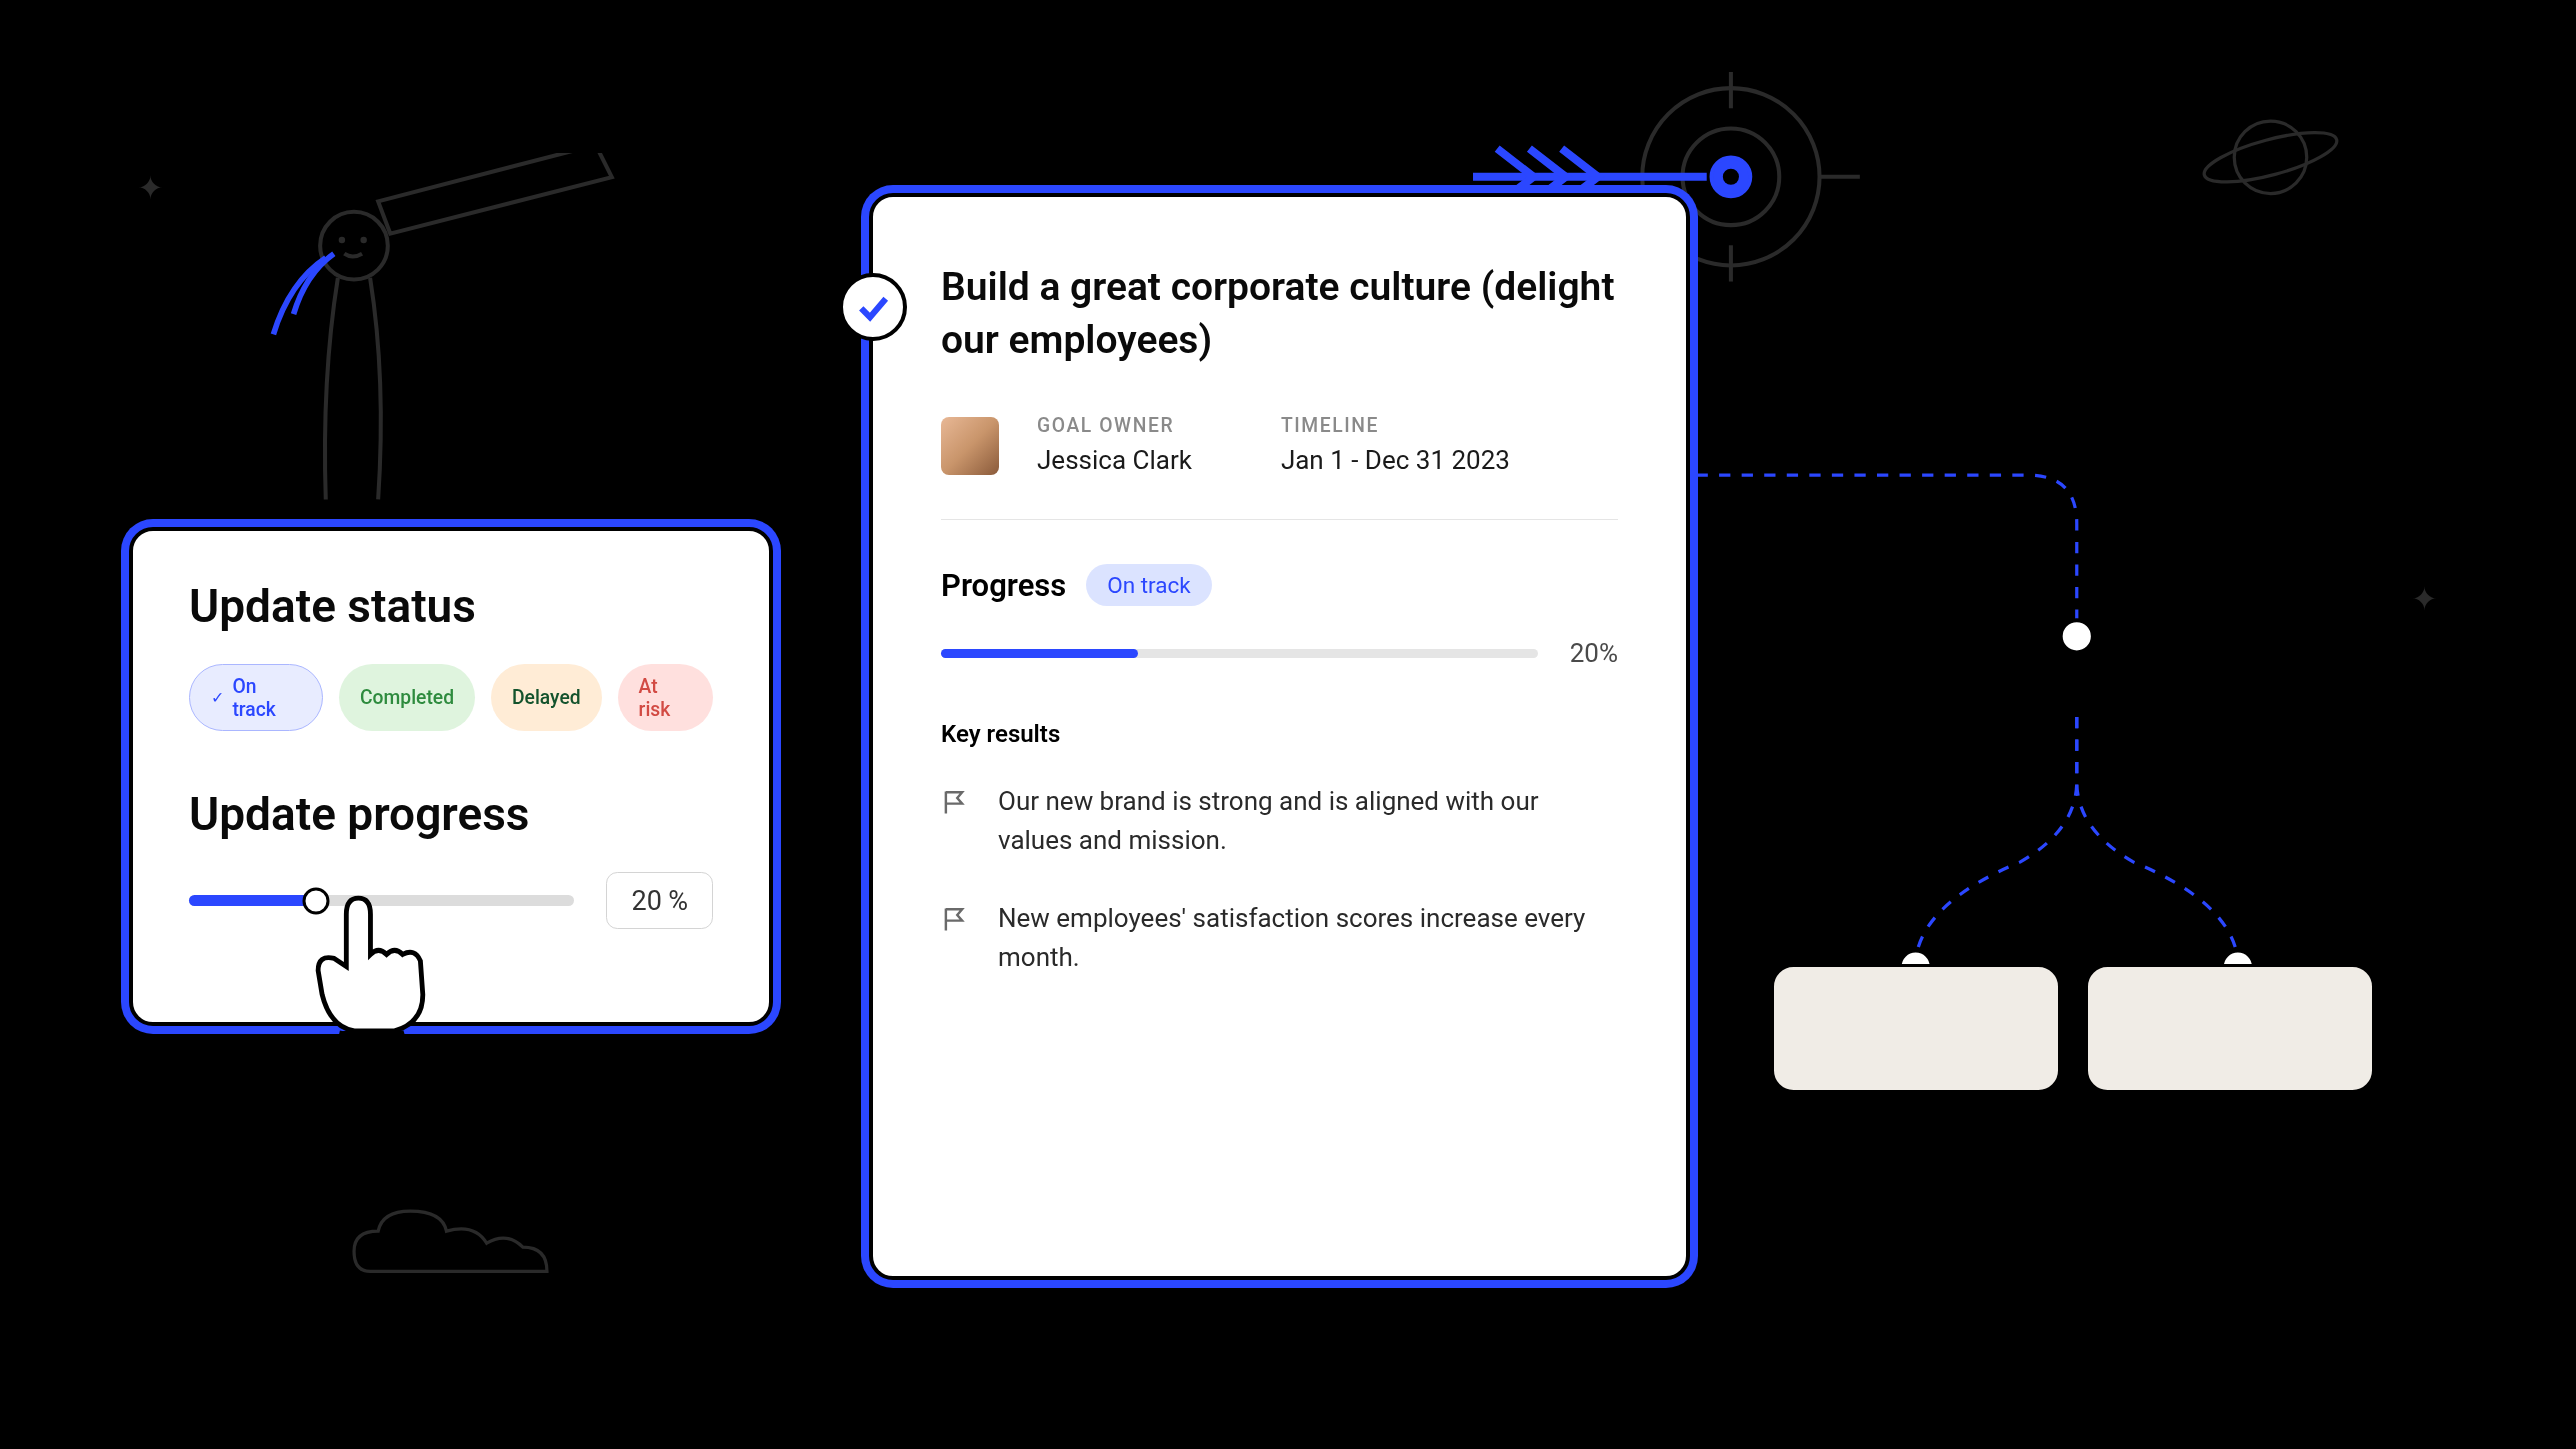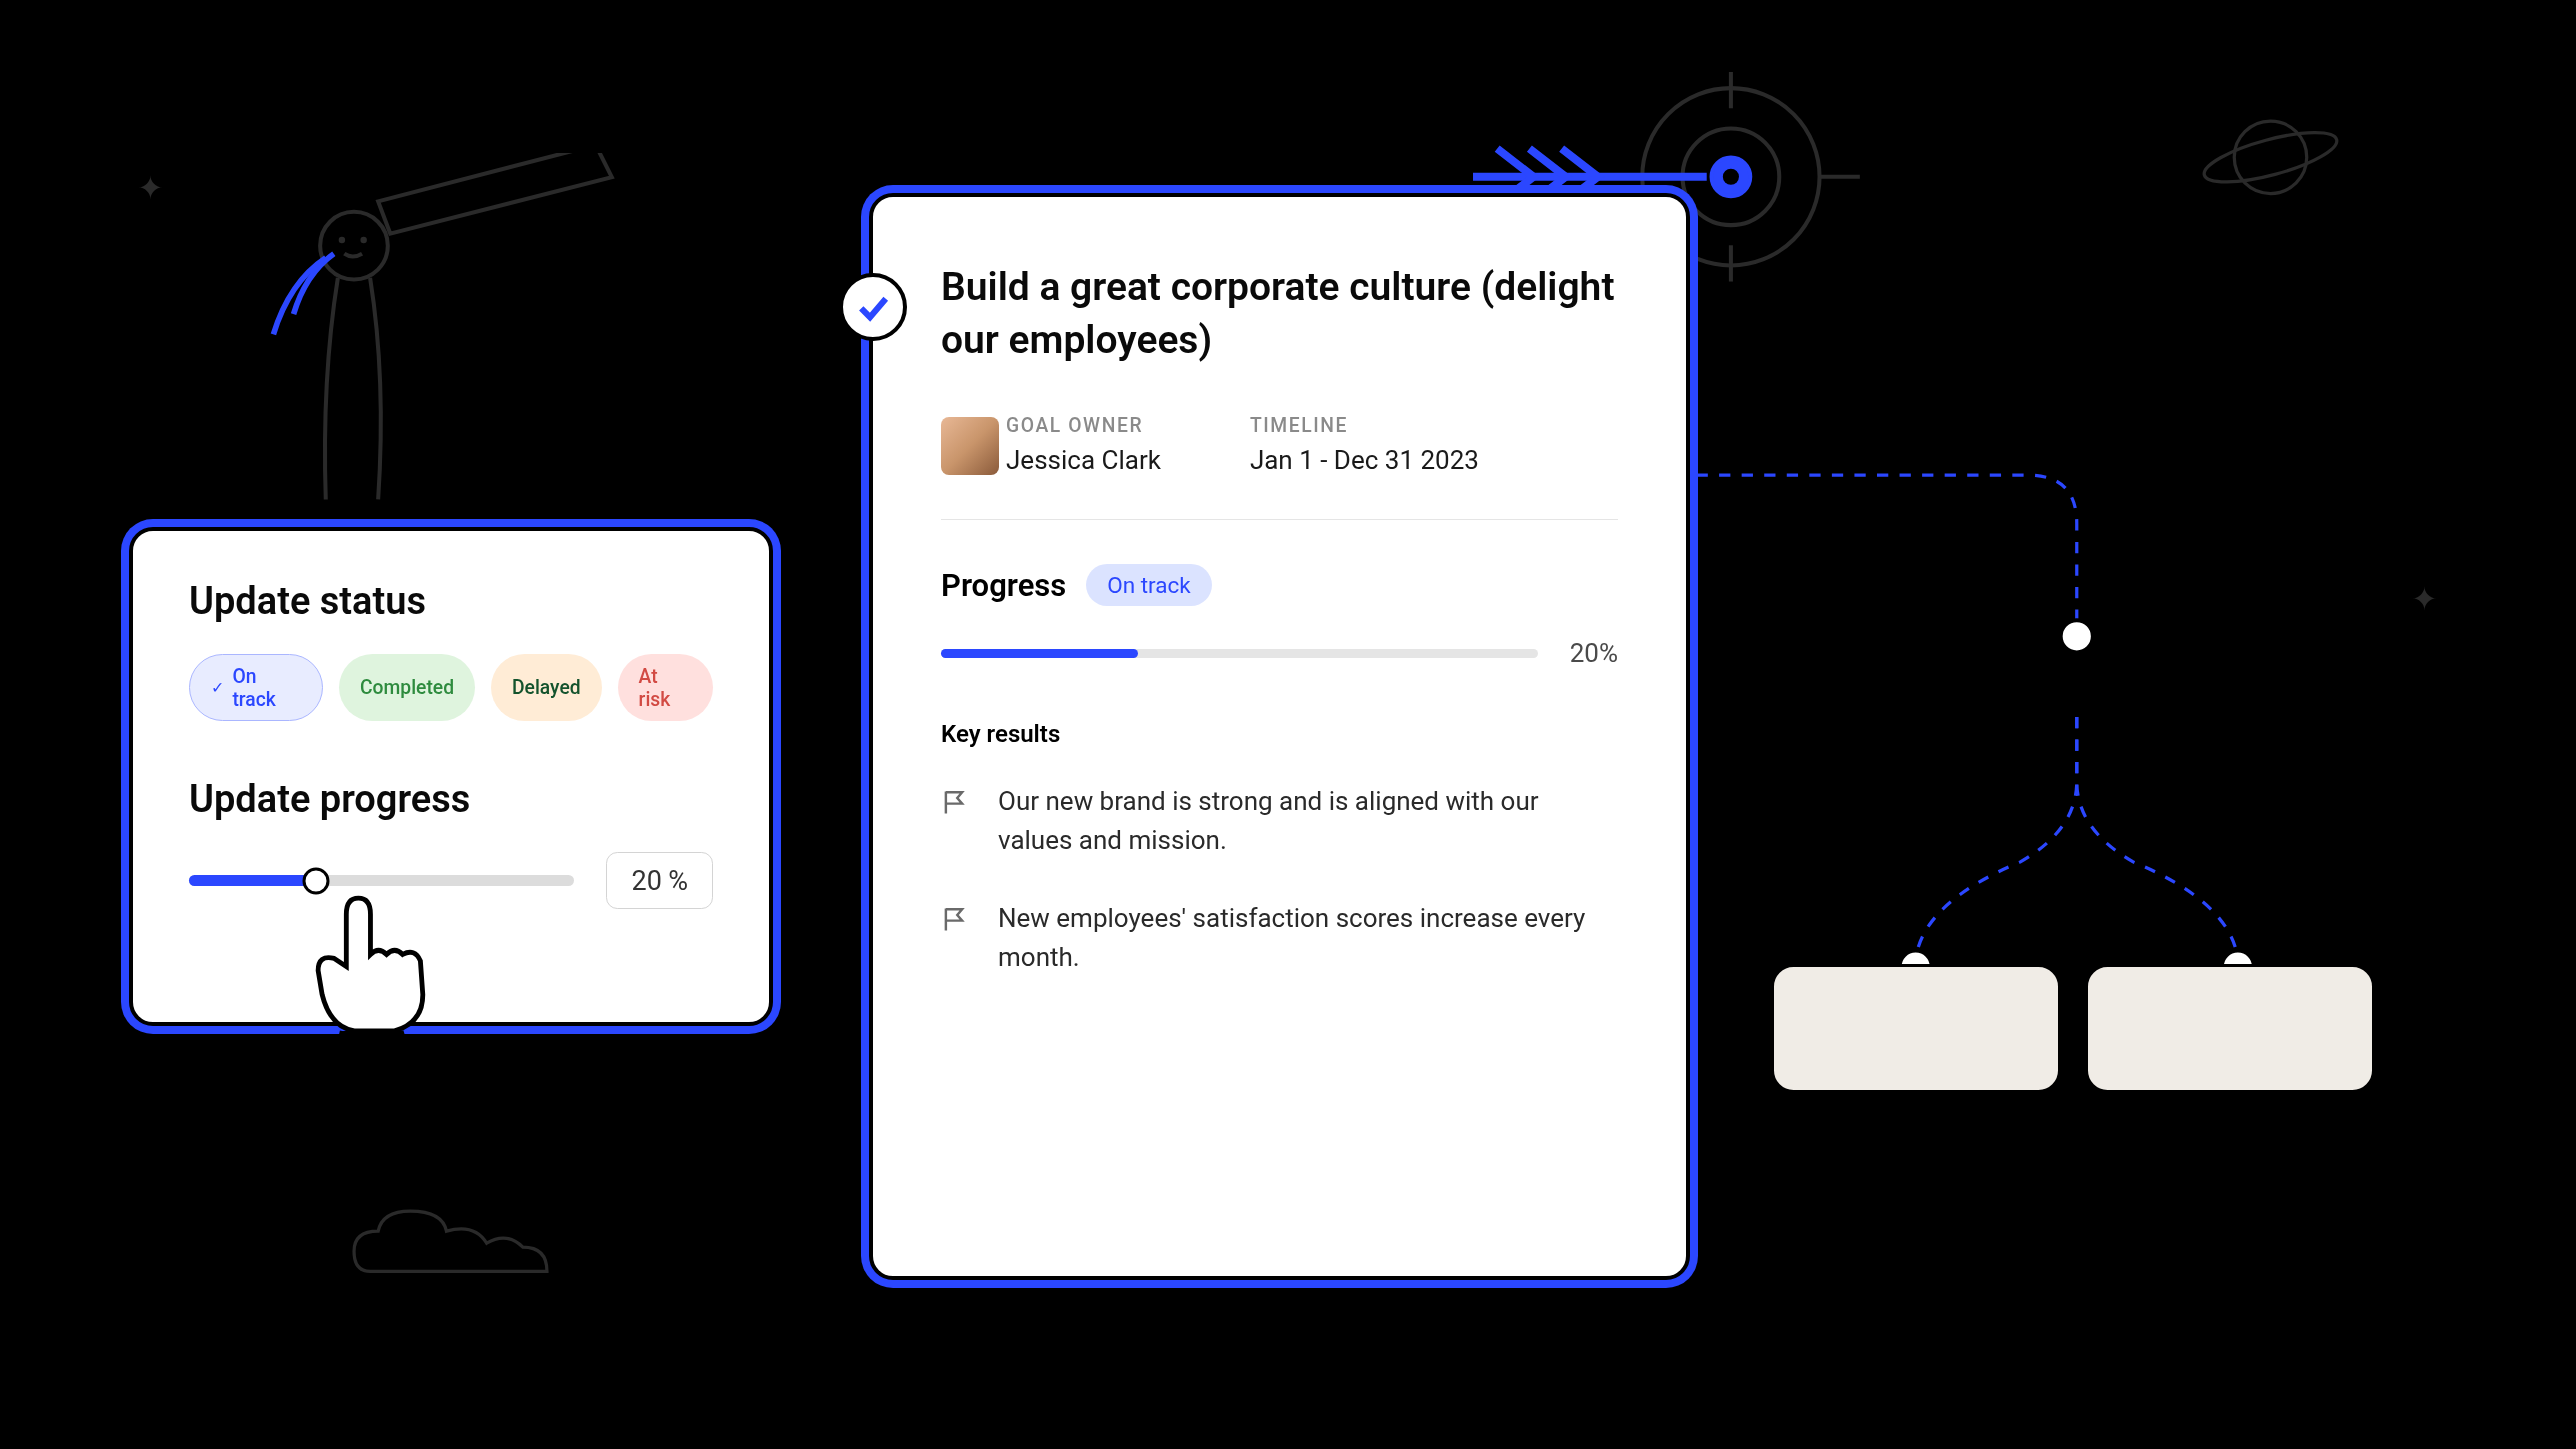--- a/index.html
+++ b/index.html
@@ -67,21 +67,21 @@
     border: 4.8px solid #000;
     border-radius: 24px;
     box-shadow: 0 0 0 8px #2b47ff;
   }
   .update-card {
     left: 129px; top: 527px;
     width: 644px; height: 499px;
     padding: 48px 56px;
   }
   .update-card h2 {
-    font-size: 38px;
+    font-size: 46px;
     font-weight: 600;
     color: #0a0a0a;
     margin-bottom: 31px;
   }
   .status-pills {
     display: flex;
     gap: 16px;
     margin-bottom: 56px;
   }
   .pill {
@@ -177,21 +177,21 @@
     color: #0a0a0a;
     margin-bottom: 48px;
   }
   .meta-row {
     display: flex;
     gap: 89px;
     padding-bottom: 44px;
     border-bottom: 1.6px solid #e5e5e5;
     margin-bottom: 44px;
   }
-  .meta-owner { display: flex; gap: 7px; align-items: flex-start; }
+  .meta-owner { display: flex; gap: 38px; align-items: flex-start; }
   .avatar {
     width: 58px; height: 58px;
     border-radius: 8px;
     background: linear-gradient(135deg, #e8b896 0%, #c9956b 50%, #8a5a3a 100%);
     margin-top: 3.2px;
   }
   .meta-label {
     font-size: 19.3px;
     letter-spacing: 1.6px;
     color: #8a8a8a;

